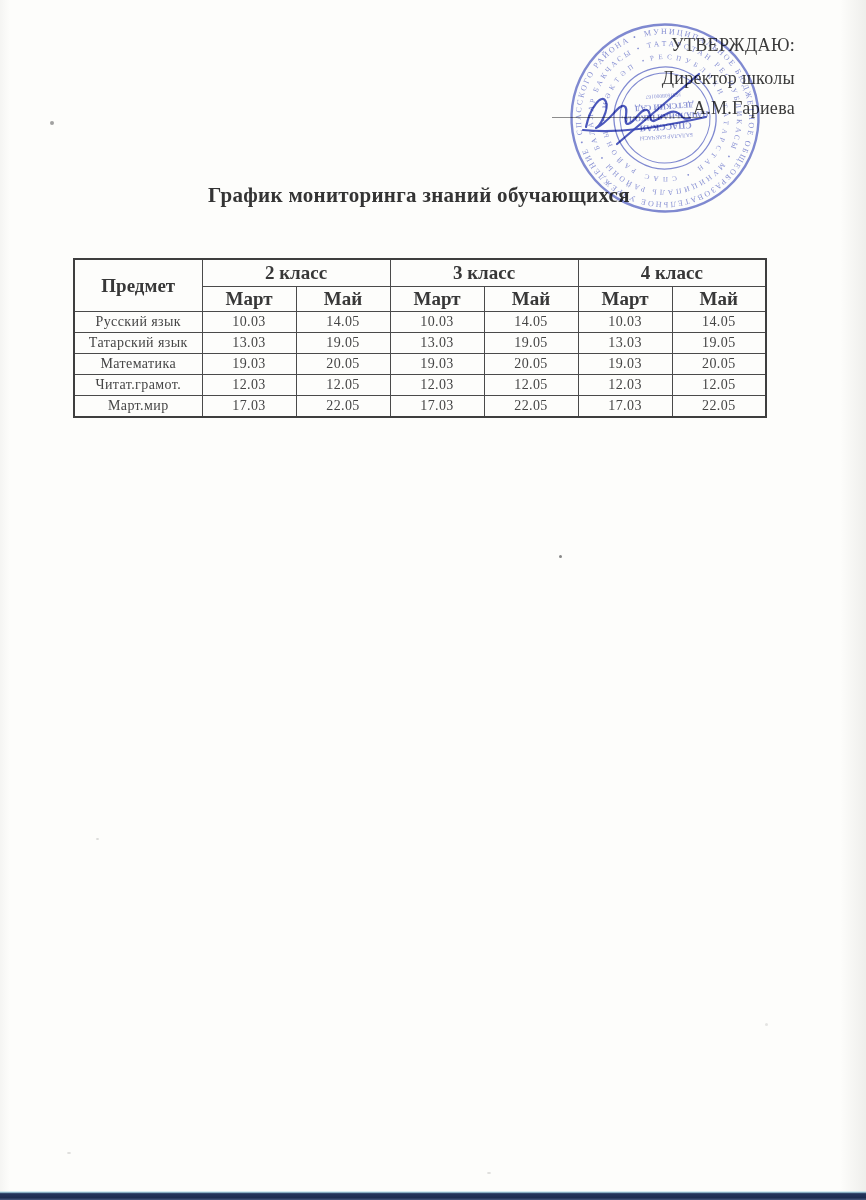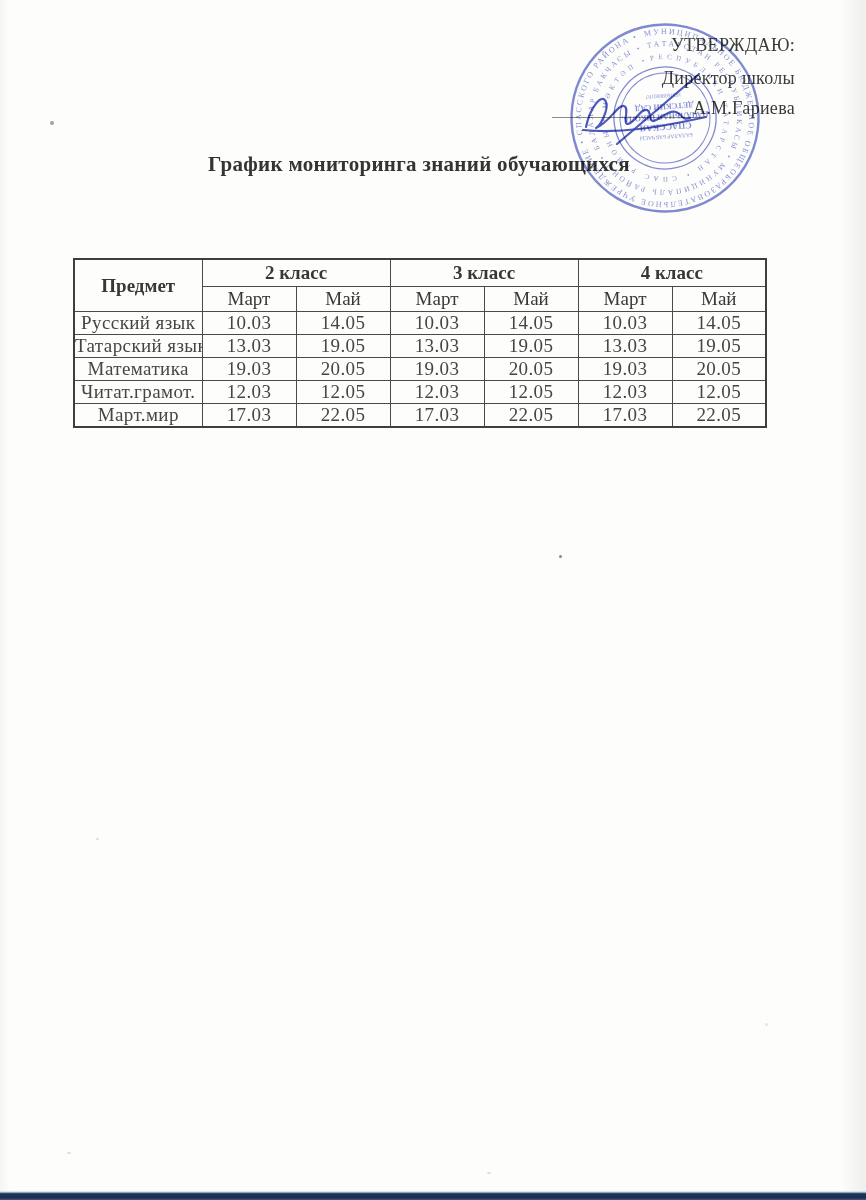--- a/index.html
+++ b/index.html
@@ -30,38 +30,38 @@
   .sig-line{position:absolute;left:552px;top:117px;width:150px;height:0;
     border-bottom:1.6px solid #8c8c8c;}
 
   
   .stamp{position:absolute;left:565px;top:18px;mix-blend-mode:multiply;opacity:0.88;}
   .signature{position:absolute;left:540px;top:60px;mix-blend-mode:multiply;}
 
   
   .doc-title{position:absolute;left:73px;width:692px;text-align:center;
     font-weight:bold;font-size:21px;color:#343434;letter-spacing:0.3px;}
-  .t1{top:152px;}
+  .t1{top:183px;}
   .t2{top:201px;}
 
   
   table.mon{
     position:absolute;left:73px;top:238px;
     border-collapse:collapse;table-layout:fixed;width:692px;
     color:#454545;
     margin-top:20px;
   }
   table.mon th,table.mon td{
     border:1.4px solid #4a4a4a;padding:0;text-align:center;vertical-align:middle;
     overflow:hidden;white-space:nowrap;
   }
   table.mon{border:2px solid #3e3e3e;}
   .hrow1 th{height:26px;font-size:19px;font-weight:bold;color:#383838;}
-  .hrow2 th{height:24px;font-size:19px;font-weight:normal;color:#383838;}
-  table.mon tbody td{height:20px;font-size:19px;letter-spacing:0.4px;}
+  .hrow2 th{height:24px;font-size:19px;font-weight:bold;color:#383838;}
+  table.mon tbody td{height:20px;font-size:14px;letter-spacing:0.4px;}
   col.c-subj{width:128px;}
   col.c-date{width:94px;}
 </style>
 </head>
 <body>
 
 <div class="page">
 
   <div class="approval">
     <div class="ln">УТВЕРЖДАЮ:</div>

